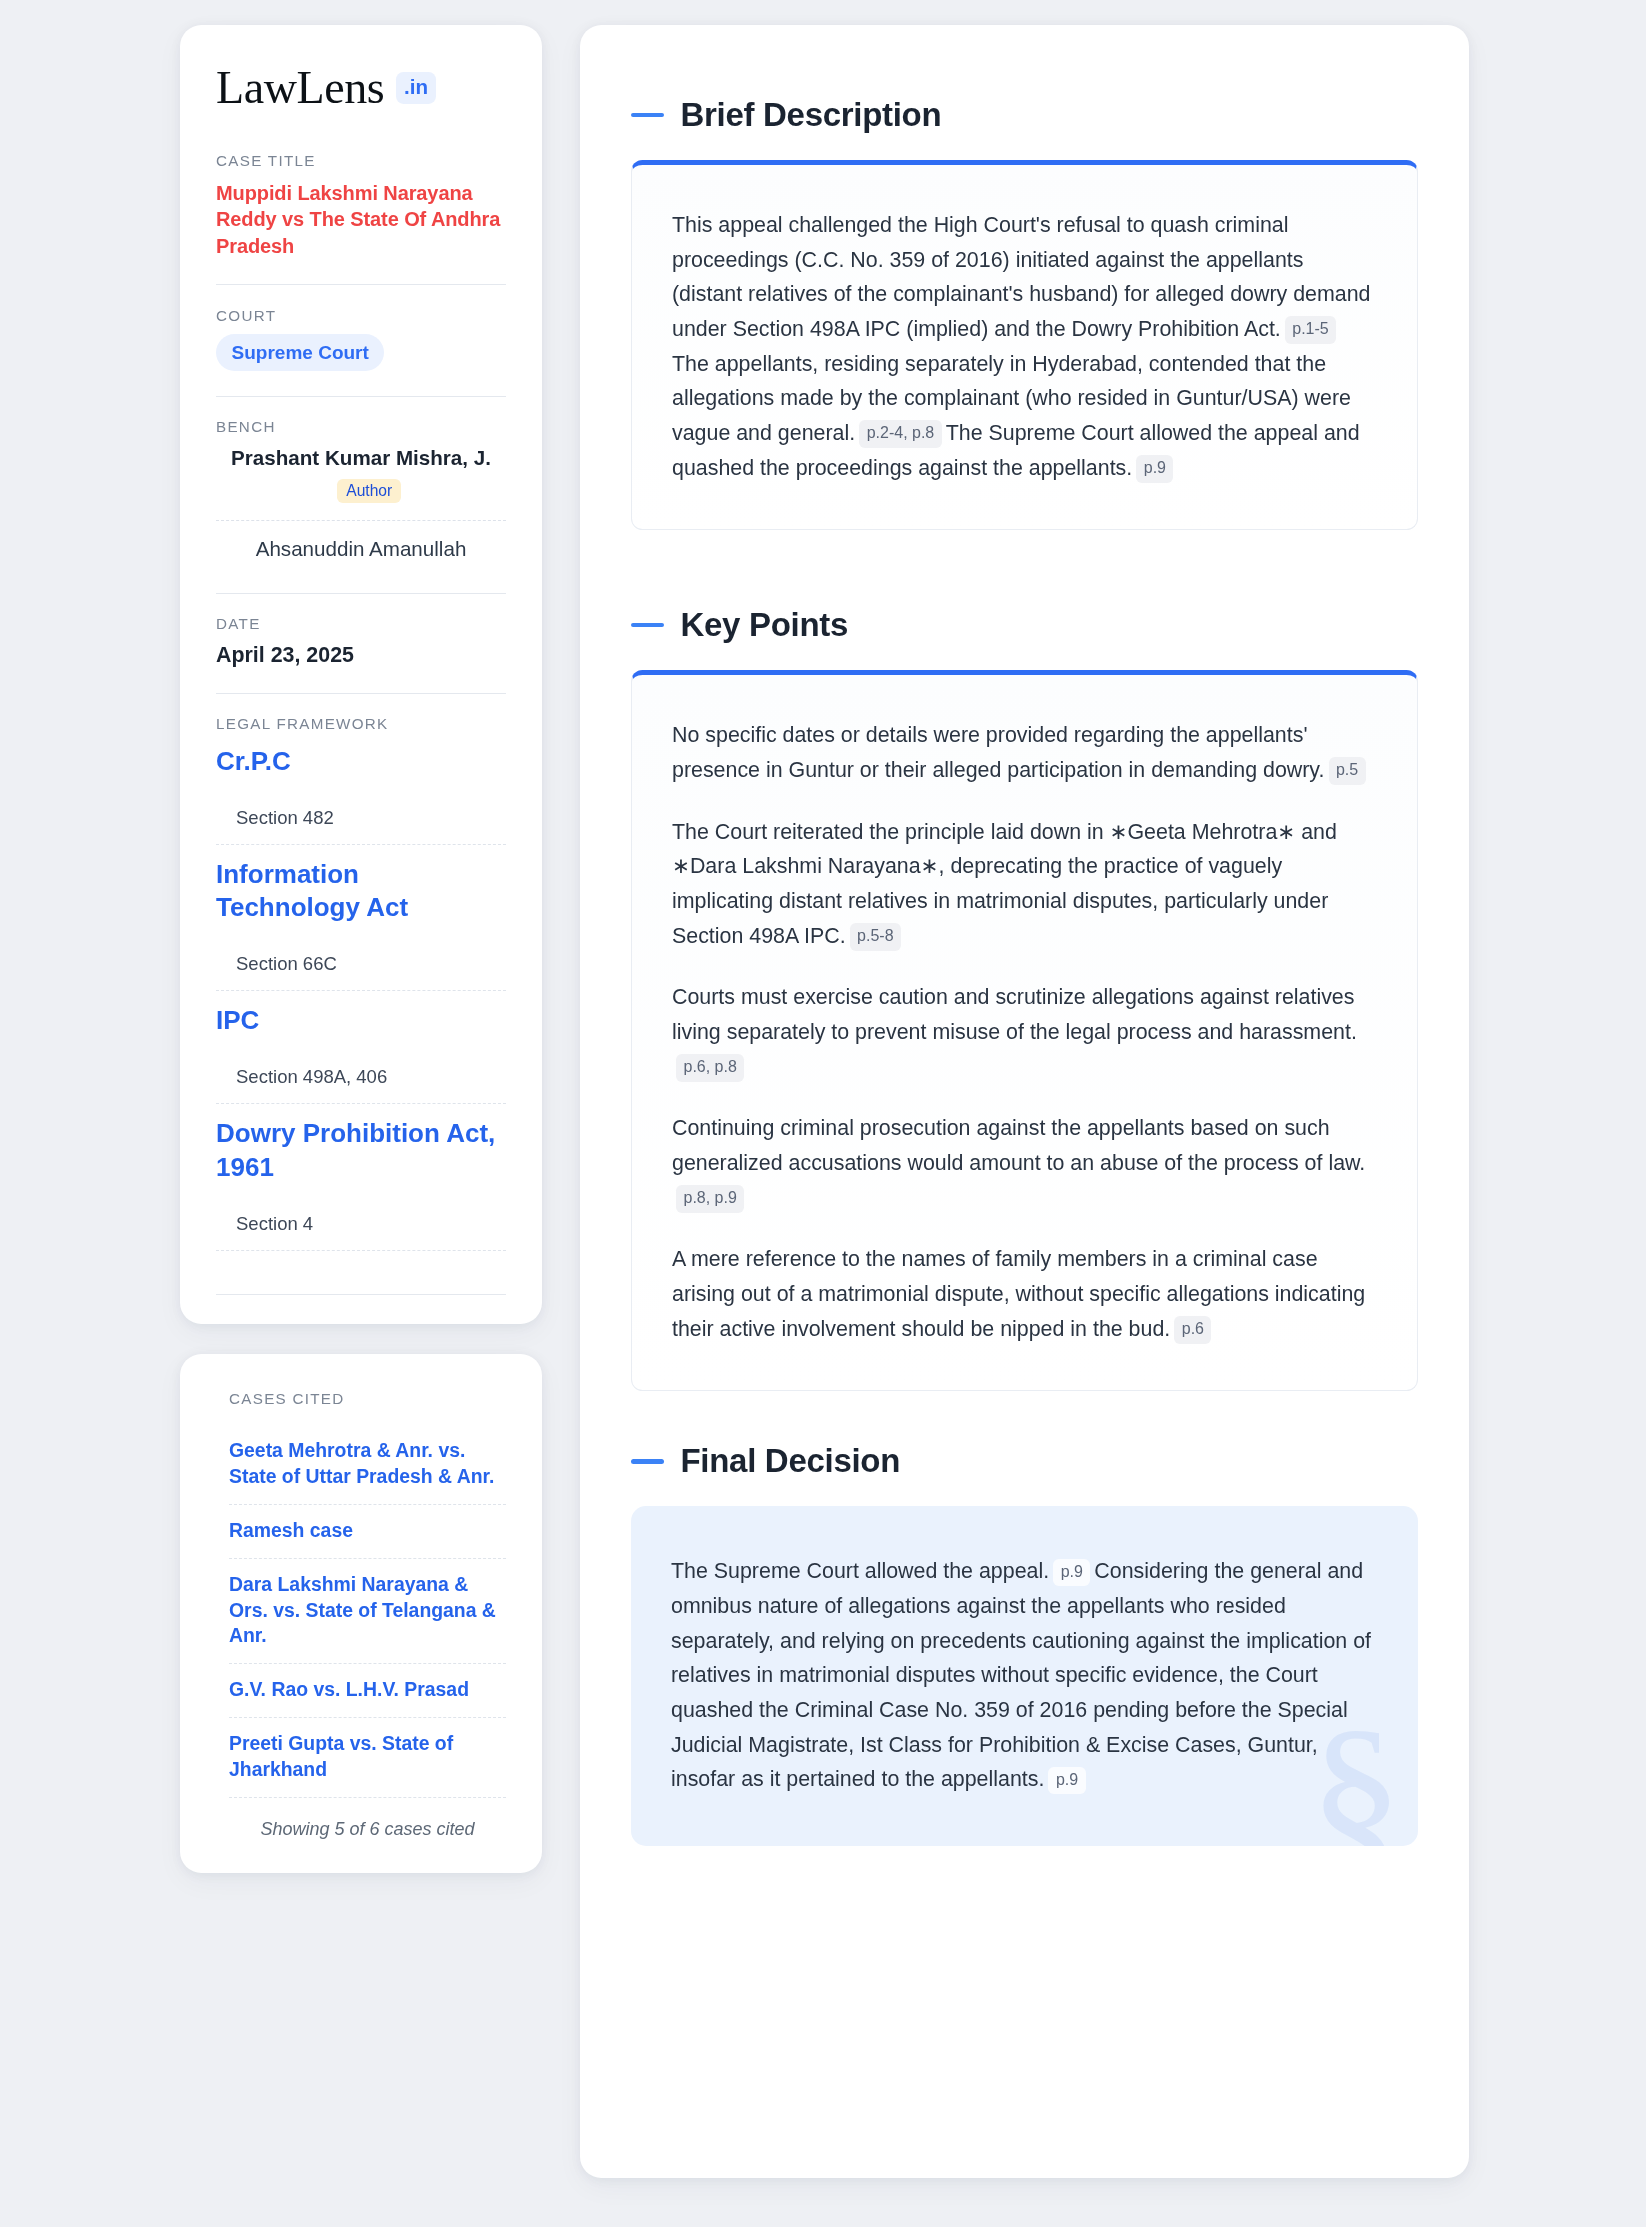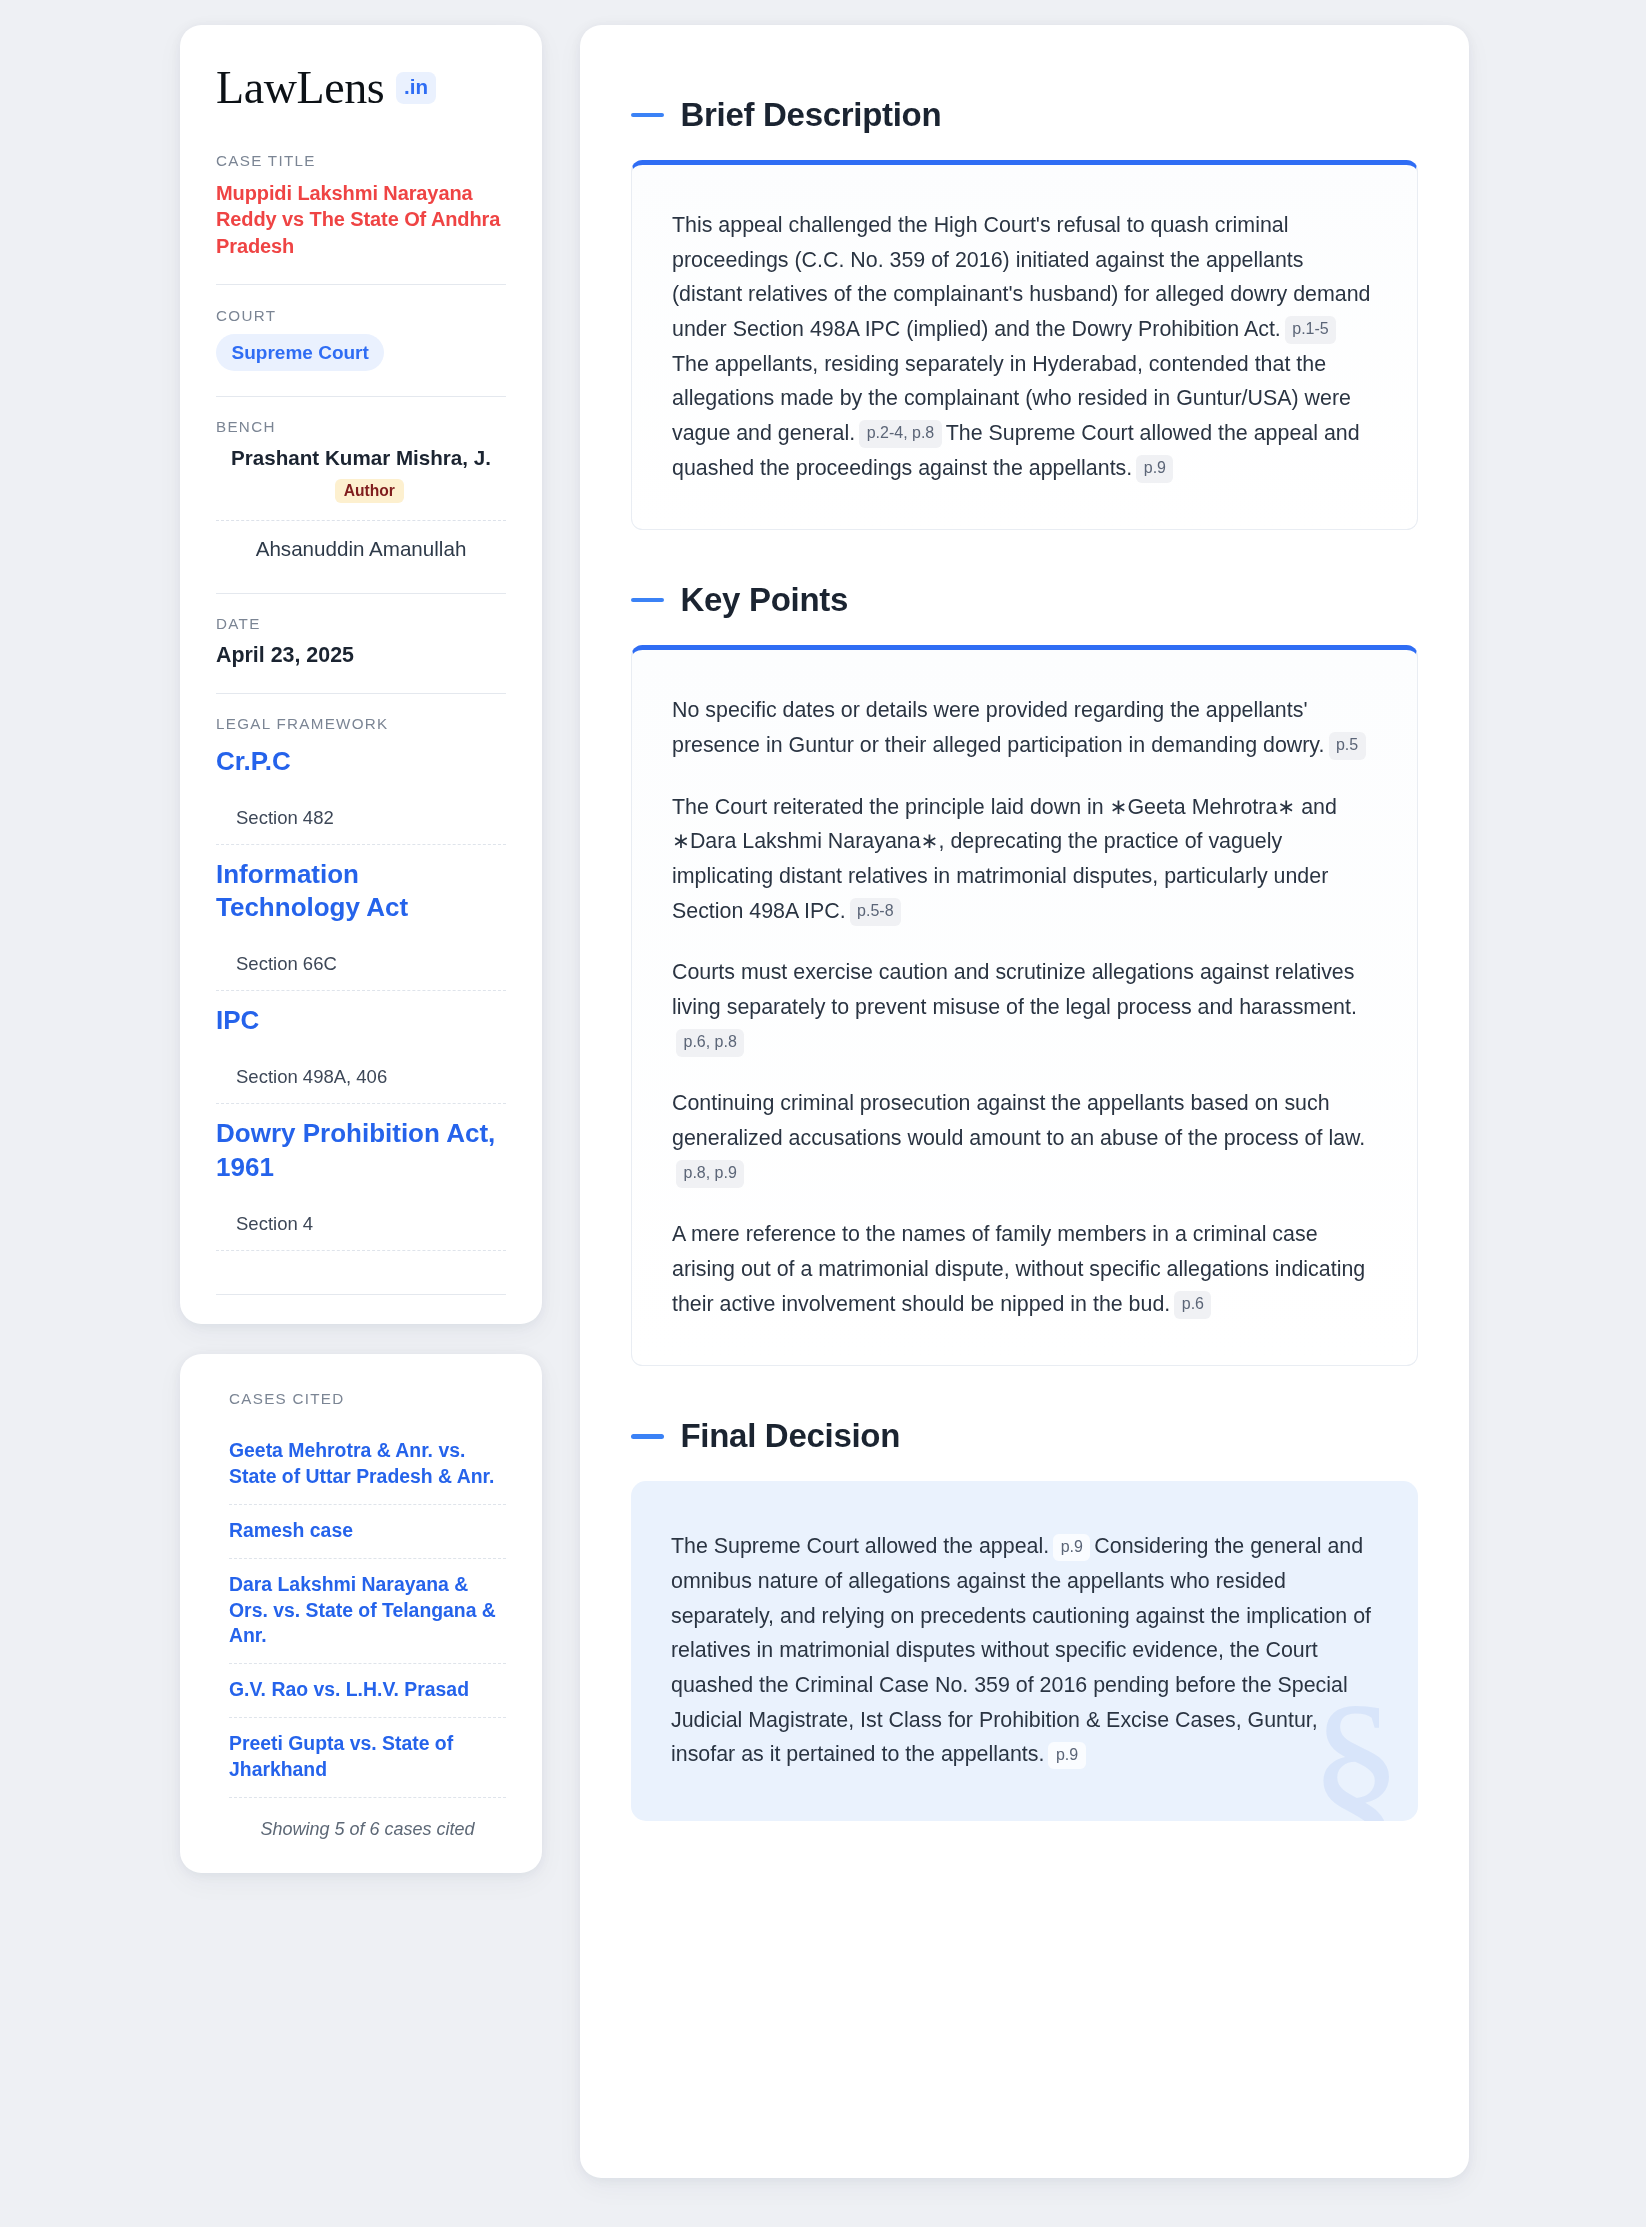--- a/index.html
+++ b/index.html
@@ -100,23 +100,23 @@
     font-size: 20.6px;
     font-weight: 700;
     color: #1b2431;
     line-height: 1.3;
   }
   .bench-name.secondary { font-weight: 400; color: #2e3a49; }
   .author-badge {
     display: inline-block;
     margin: 6.6px 0 0 16.5px;
     background: #fdf0cf;
-    color: #7f1d1d;
+    color: #1d4ed8;
     font-size: 15.6px;
-    font-weight: 700;
+    font-weight: 400;
     border-radius: 5.8px;
     padding: 4.1px 9px 5px 9px;
     line-height: 1;
   }
   .divider-dashed {
     border-bottom: 1.2px dashed #dde2ea;
     margin: 11.5px 0 15px 0;
   }
 
   .date-value {
@@ -336,21 +336,21 @@
       <div class="section-head">
         <span class="head-dash"></span>
         <h2 class="section-title">Brief Description</h2>
       </div>
       <div class="panel">
         <p class="body-text"><span>This appeal challenged the High Court's refusal to quash criminal proceedings (C.C. No. 359 of 2016) initiated against the appellants (distant relatives of the complainant's husband) for alleged dowry demand under Section 498A IPC (implied) and the Dowry Prohibition Act.</span><span class="cite">p.1-5</span><span>The appellants, residing separately in Hyderabad, contended that the allegations made by the complainant (who resided in Guntur/USA) were vague and general.</span><span class="cite">p.2-4, p.8</span><span>The Supreme Court allowed the appeal and quashed the proceedings against the appellants.</span><span class="cite">p.9</span></p>
       </div>
     </section>
 
     <section class="section">
-      <div class="section-head" style="margin-top:51px">
+      <div class="section-head" style="margin-top:76px">
         <span class="head-dash"></span>
         <h2 class="section-title">Key Points</h2>
       </div>
       <div class="panel">
         <p class="body-text"><span>No specific dates or details were provided regarding the appellants' presence in Guntur or their alleged participation in demanding dowry.</span><span class="cite">p.5</span></p>
         <p class="body-text"><span>The Court reiterated the principle laid down in ∗Geeta Mehrotra∗ and ∗Dara Lakshmi Narayana∗, deprecating the practice of vaguely implicating distant relatives in matrimonial disputes, particularly under Section 498A IPC.</span><span class="cite">p.5-8</span></p>
         <p class="body-text"><span>Courts must exercise caution and scrutinize allegations against relatives living separately to prevent misuse of the legal process and harassment.</span><span class="cite">p.6, p.8</span></p>
         <p class="body-text"><span>Continuing criminal prosecution against the appellants based on such generalized accusations would amount to an abuse of the process of law.</span><span class="cite">p.8, p.9</span></p>
         <p class="body-text"><span>A mere reference to the names of family members in a criminal case arising out of a matrimonial dispute, without specific allegations indicating their active involvement should be nipped in the bud.</span><span class="cite">p.6</span></p>
       </div>

